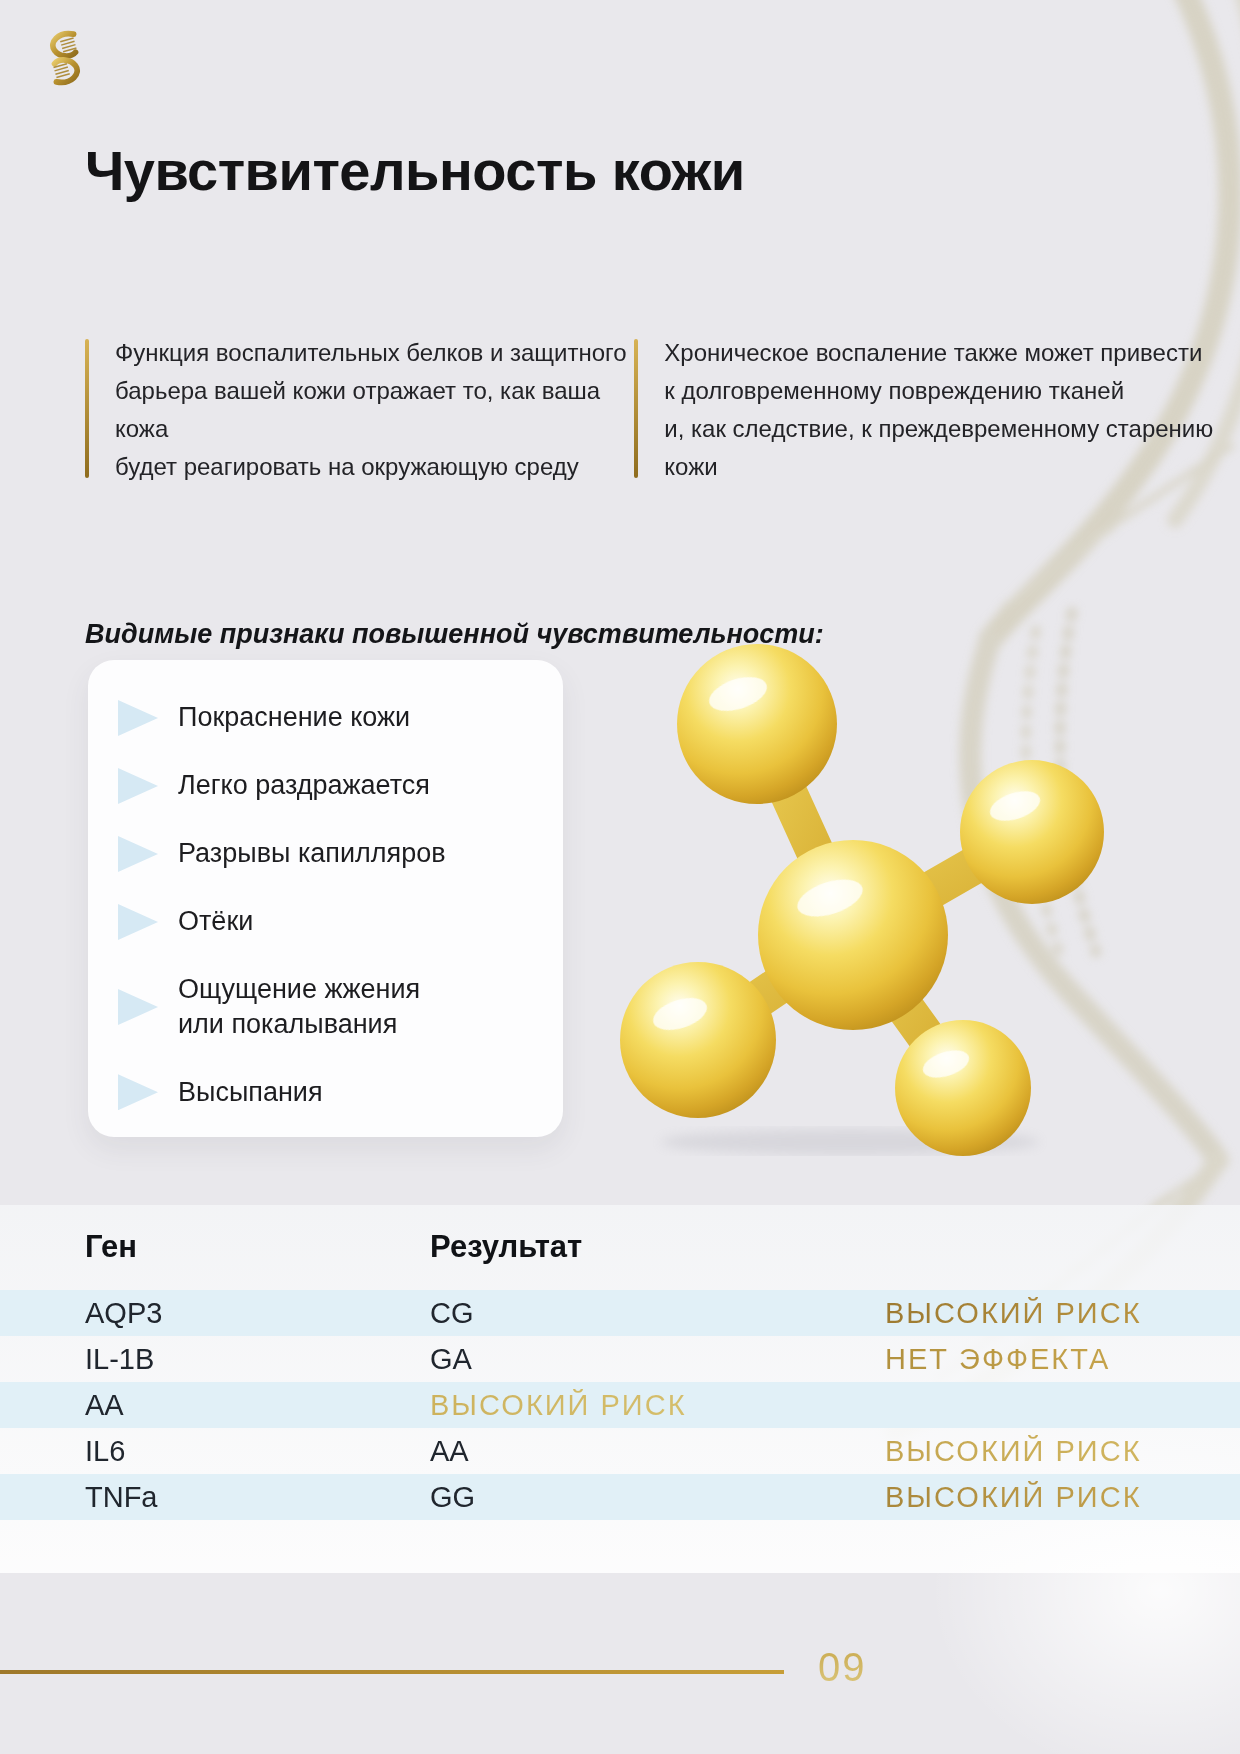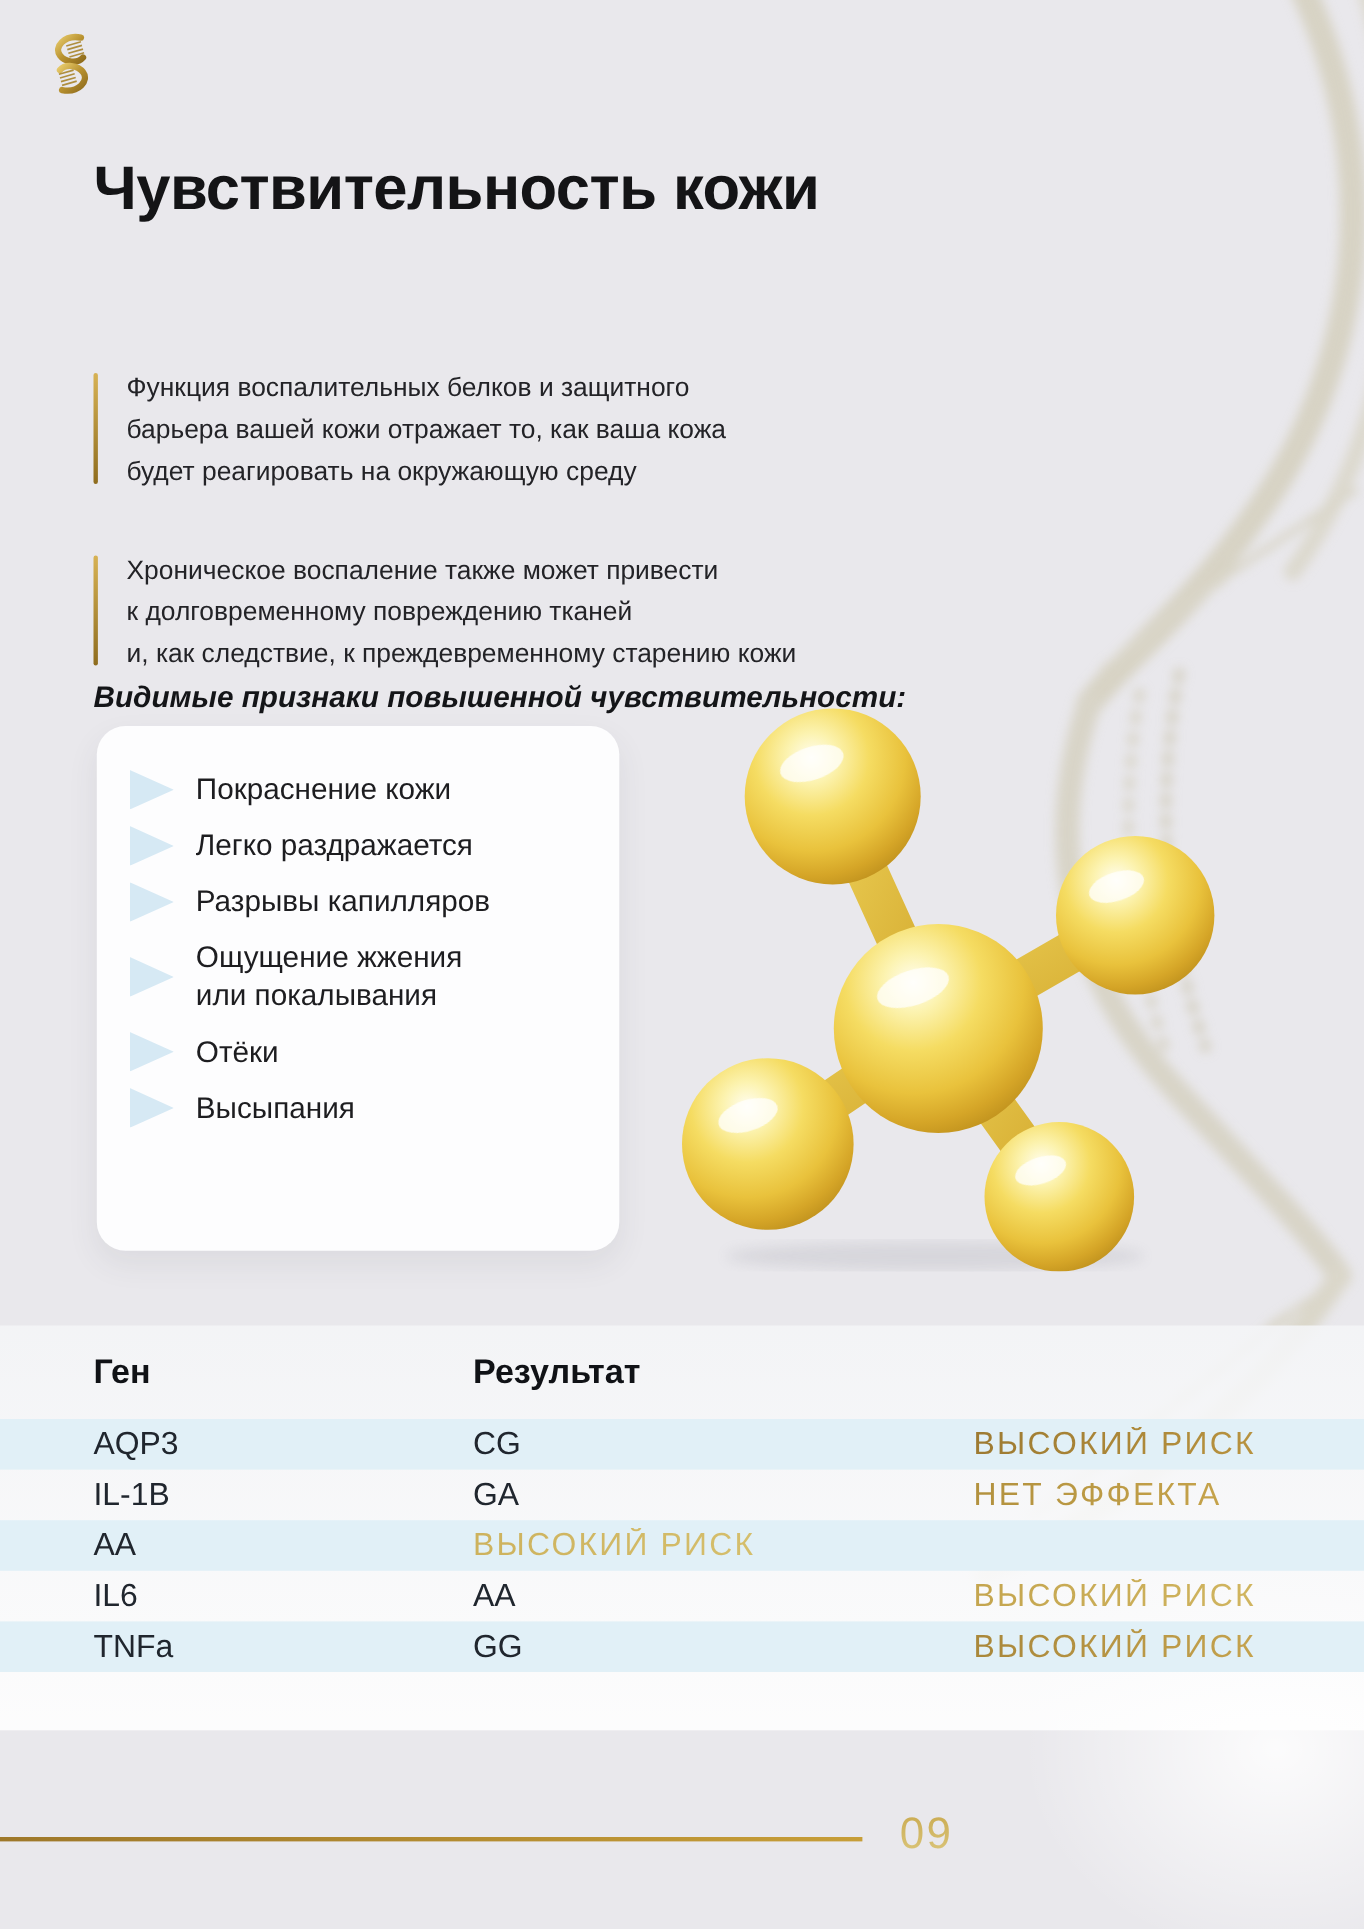--- a/index.html
+++ b/index.html
@@ -24,32 +24,32 @@
   .dna{position:absolute;top:0;left:840px;width:400px;height:1520px;z-index:0;}
   .glow{position:absolute;left:930px;top:1400px;width:460px;height:380px;z-index:0;
         background:radial-gradient(closest-side,rgba(255,255,255,.85),rgba(255,255,255,0));}
   .molecule{position:absolute;left:600px;top:636px;width:520px;height:520px;z-index:1;}
   .logo{position:absolute;left:44px;top:30px;width:42px;height:56px;z-index:2;}
   
   .header{position:absolute;left:85px;top:104px;z-index:2;}
   .title{font-size:56px;font-weight:800;letter-spacing:-.5px;color:#141416;line-height:1.05;}
   .subtitle{margin-top:16px;font-size:28.5px;font-weight:700;line-height:1.32;color:#17181b;white-space:pre-line;}
   
-  .intro{position:absolute;left:85px;top:310px;z-index:2;display:flex;flex-direction:column;gap:4px;}
+  .intro{position:absolute;left:85px;top:310px;z-index:2;display:flex;flex-direction:row;gap:4px;}
   .para{position:relative;padding-left:30px;font-size:24px;line-height:1.58;color:var(--text-body);white-space:pre-line;}
   .para::before{content:'';position:absolute;left:0;top:5px;bottom:8px;width:4px;border-radius:2px;
     background:linear-gradient(180deg,#d7b254,#8e6c1e);}
   
   .symptoms-heading{position:absolute;left:85px;top:592px;z-index:2;font-size:27px;font-weight:700;color:#141518;font-style:italic;}
   .card{
     position:absolute;left:88px;top:660px;width:475px;height:477px;z-index:2;
     background:var(--card-bg);border-radius:26px;
     box-shadow:0 12px 28px rgba(60,60,80,.08);
     box-sizing:border-box;padding:40px 24px 1px 30px;
-    display:flex;flex-direction:column;gap:15px;
+    display:flex;flex-direction:column;gap:32px;
   }
   .sym-item{display:flex;align-items:center;}
   .tri{width:40px;height:36px;flex:0 0 40px;margin-right:20px;
     background:var(--triangle-blue);
     clip-path:polygon(0 0,100% 50%,0 100%);}
   .sym-label{font-size:27px;line-height:1.3;color:#1d1d20;white-space:pre-line;}
   
   .table-band{position:absolute;top:1205px;left:0;width:100%;height:368px;z-index:3;
     background:linear-gradient(180deg,rgba(244,245,247,.9),rgba(255,255,255,.88));}
   .thead,.trow{display:grid;grid-template-columns:345px 455px 1fr;padding-left:85px;align-items:center;}
@@ -202,26 +202,26 @@
     <div class="sym-item">
       <span class="tri"></span>
       <span class="sym-label">Легко раздражается</span>
     </div>
     <div class="sym-item">
       <span class="tri"></span>
       <span class="sym-label">Разрывы капилляров</span>
     </div>
     <div class="sym-item">
       <span class="tri"></span>
+      <span class="sym-label">Отёки</span>
+    </div>
+    <div class="sym-item">
+      <span class="tri"></span>
       <span class="sym-label">Ощущение жжения
 или покалывания</span>
-    </div>
-    <div class="sym-item">
-      <span class="tri"></span>
-      <span class="sym-label">Отёки</span>
     </div>
     <div class="sym-item">
       <span class="tri"></span>
       <span class="sym-label">Высыпания</span>
     </div>
   </div>
 
   <section class="table-band">
     <div class="thead">
       <span>Ген</span>

